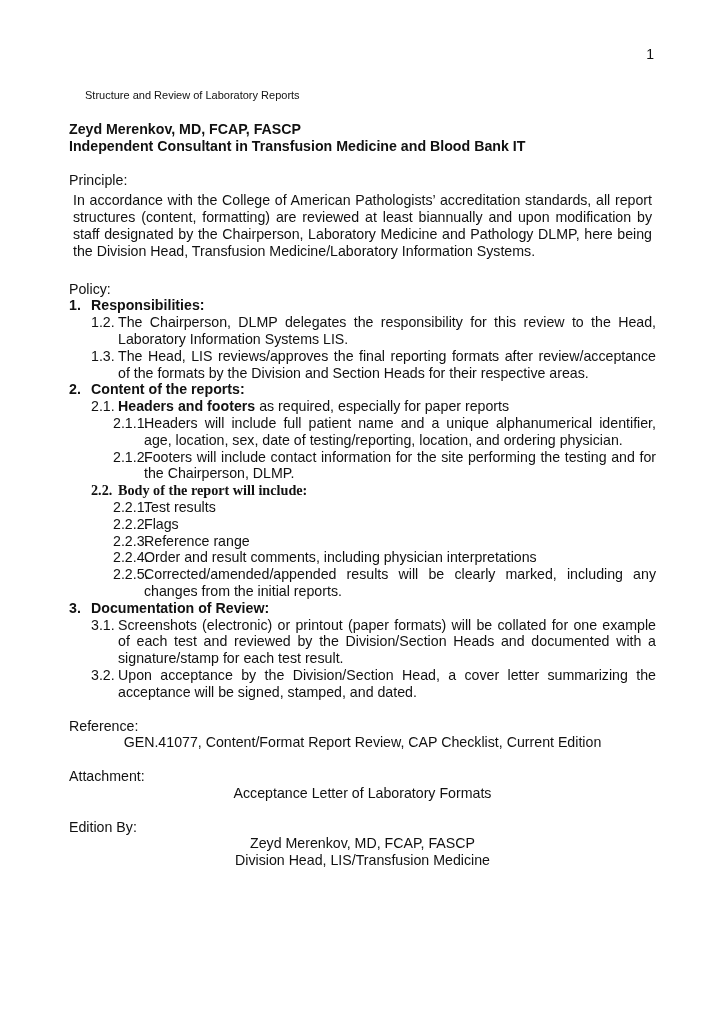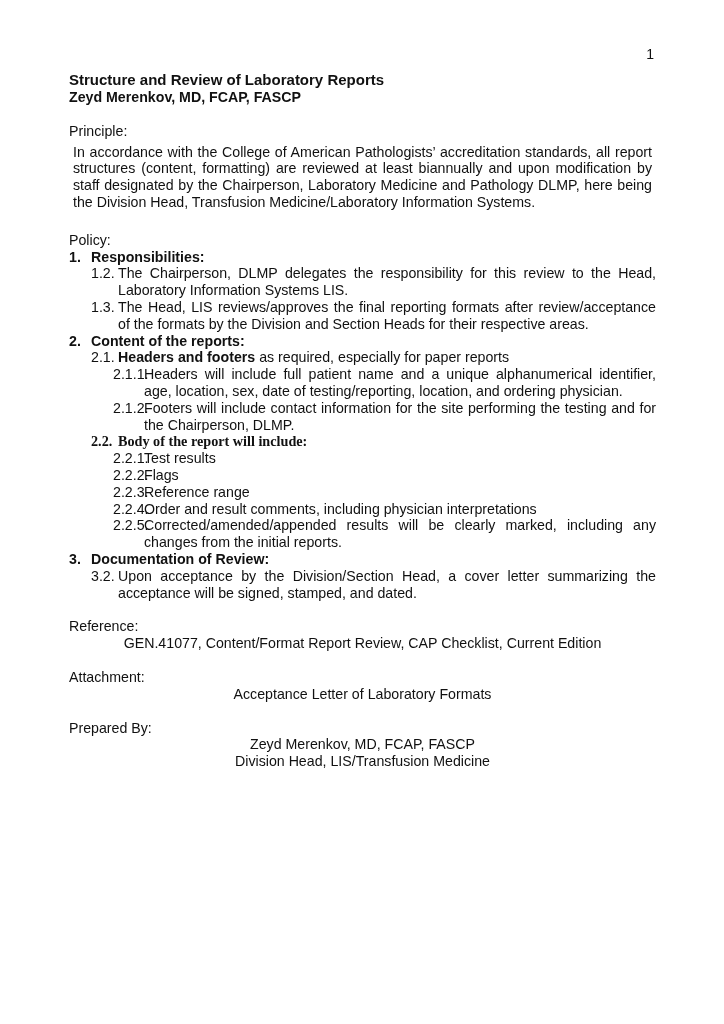--- a/index.html
+++ b/index.html
@@ -23,24 +23,24 @@
       right: 70px;
       font-size: 14px;
     }
     .content {
       position: absolute;
       left: 69px;
       top: 70px;
       width: 587px;
     }
     .title {
-      font-weight: bold;
-      font-size: 15px;
+      font-weight: normal;
+      font-size: 11px;
       line-height: 19px;
-      margin: 0;
+      margin: 16px;
     }
     .subtitle {
       font-weight: bold;
       font-size: 14.2px;
       line-height: 16.8px;
       margin: 0;
     }
     .section-heading {
       font-weight: normal;
       margin: 0;
@@ -92,20 +92,21 @@
   </style>
 </head>
 <body>
 
 <div class="page-number">1</div>
 
 <div class="content">
 
   <p class="title">Structure and Review of Laboratory Reports</p>
   <p class="subtitle">Zeyd Merenkov, MD, FCAP, FASCP</p>
+  <p class="subtitle">Independent Consultant in Transfusion Medicine and Blood Bank IT</p>
 
   <div class="gap"></div>
 
   <p class="section-heading">Principle:</p>
   <p class="para">In accordance with the College of American Pathologists’ accreditation standards, all report structures (content, formatting) are reviewed at least biannually and upon modification by staff designated by the Chairperson, Laboratory Medicine and Pathology DLMP, here being the Division Head, Transfusion Medicine/Laboratory Information Systems.</p>
 
   <div class="gap"></div>
 
   <p class="section-heading">Policy:</p>
 
@@ -161,33 +162,37 @@
   <div class="list-l3">
     <span class="num">2.2.5.</span>
     <span class="txt">Corrected/amended/appended results will be clearly marked, including any changes from the initial reports.</span>
   </div>
 
   <div class="list-l1">
     <span class="num">3.</span>
     <span class="txt">Documentation of Review:</span>
   </div>
   <div class="list-l2">
+    <span class="num">3.1.</span>
+    <span class="txt">Screenshots (electronic) or printout (paper formats) will be collated for one example of each test and reviewed by the Division/Section Heads and documented with a signature/stamp for each test result.</span>
+  </div>
+  <div class="list-l2">
     <span class="num">3.2.</span>
     <span class="txt">Upon acceptance by the Division/Section Head, a cover letter summarizing the acceptance will be signed, stamped, and dated.</span>
   </div>
 
   <div class="gap"></div>
 
   <p class="section-heading">Reference:</p>
   <p class="line">GEN.41077, Content/Format Report Review, CAP Checklist, Current Edition</p>
 
   <div class="gap"></div>
 
   <p class="section-heading">Attachment:</p>
   <p class="line">Acceptance Letter of Laboratory Formats</p>
 
   <div class="gap"></div>
 
-  <p class="section-heading">Prepared By:</p>
+  <p class="section-heading">Edition By:</p>
   <p class="line">Zeyd Merenkov, MD, FCAP, FASCP</p>
   <p class="line">Division Head, LIS/Transfusion Medicine</p>
 
 </div>
 
 </body></html>

